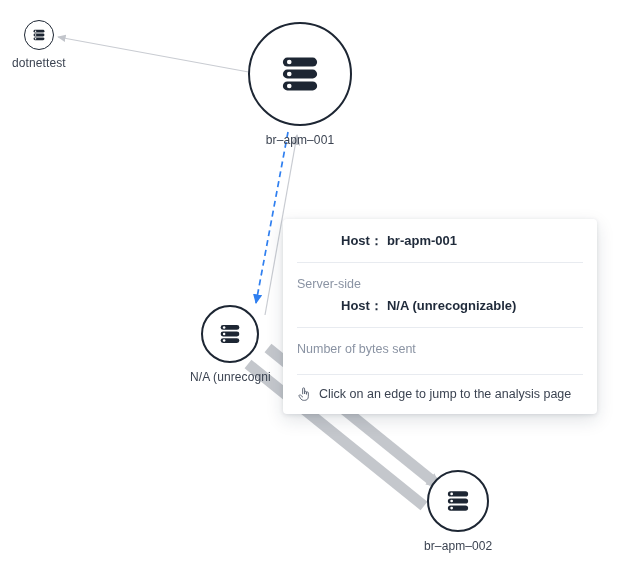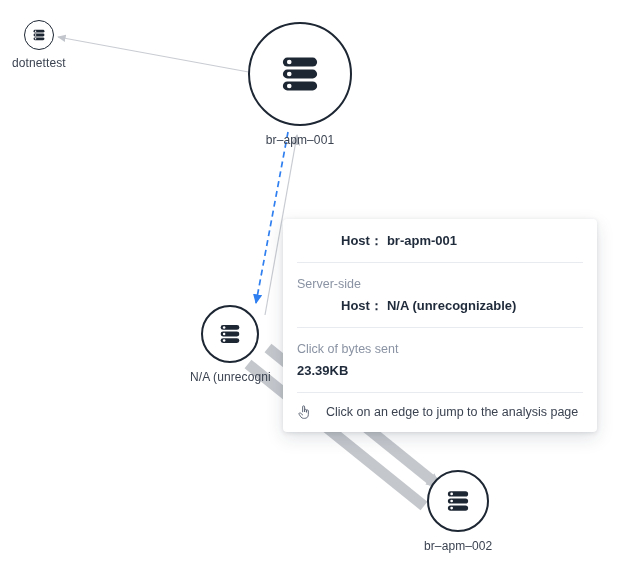--- a/index.html
+++ b/index.html
@@ -98,21 +98,20 @@
     line-height: 18px;
     white-space: nowrap;
   }
   .tt-value .tt-host-key { margin-right: 4px; margin-left: 44px; }
   .tt-hint {
     display: flex;
     align-items: center;
     padding: 11px 0 12px 0;
     font-size: 12.5px;
     color: #3b4351;
-    gap: 7px;
   }
   .tt-hint .hand {
     flex: 0 0 auto;
     margin-right: 7px;
     display: block;
   }
 </style>
 </head>
 <body>
 
@@ -217,22 +216,21 @@
     </div>
 
     <div class="tt-section">
       <div class="tt-caption">Server-side</div>
       <div class="tt-value">
         <span class="tt-host-key">Host：</span><span>N/A (unrecognizable)</span>
       </div>
     </div>
 
     <div class="tt-section">
-      <div class="tt-caption">Click of bytes sent</div>
-      <div class="tt-value">23.39KB</div>
+      <div class="tt-caption">Number of bytes sent</div>
     </div>
 
     <div class="tt-hint">
       <svg class="hand" width="15" height="16" viewBox="0 0 16 17" xmlns="http://www.w3.org/2000/svg">
         <g fill="none" stroke="#5a6272" stroke-width="1" stroke-linecap="round" stroke-linejoin="round">
           <path d="M6.0 8.3 V3.0 a1.05 1.05 0 0 1 2.1 0 V8.0"></path>
           <path d="M8.1 8.0 V6.6 a1.0 1.0 0 0 1 2.0 0 V8.4"></path>
           <path d="M10.1 8.4 V7.3 a1.0 1.0 0 0 1 2.0 0 V11.0 a4.3 4.3 0 0 1 -4.3 4.3 h-0.7 a3.7 3.7 0 0 1 -3.0 -1.6 L2.3 11.0 a1.0 1.0 0 0 1 1.6 -1.2 L6.0 11.6"></path>
         </g>
       </svg>

